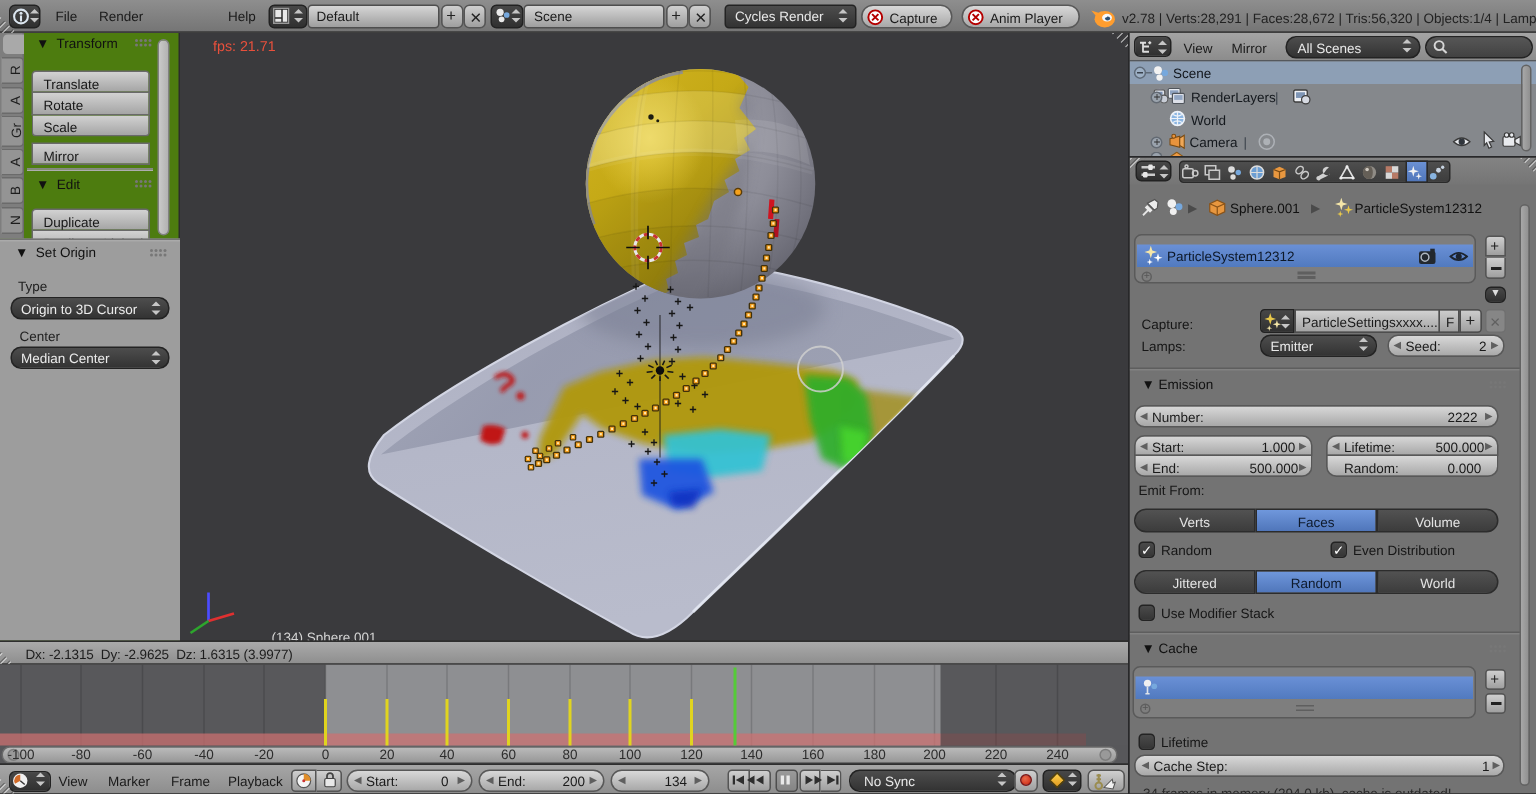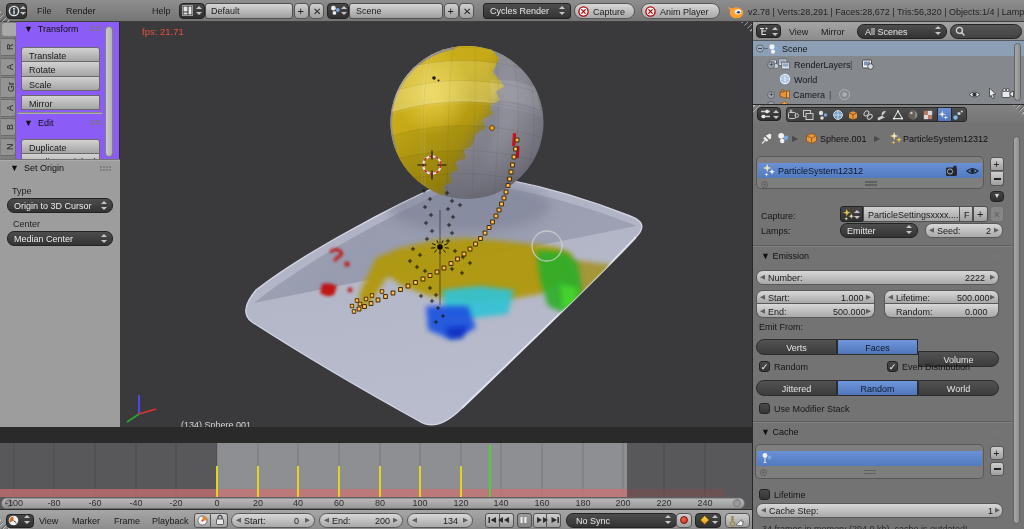--- a/index.html
+++ b/index.html
@@ -101,21 +101,21 @@
         <path d="M1.5 3L10.5 5.8L6.5 8.8z" fill="#ff9d2e"></path>
         <ellipse cx="10.5" cy="8.8" rx="6.8" ry="5.5" fill="#ff9d2e"></ellipse>
         <ellipse cx="12" cy="7.8" rx="3.3" ry="2.6" fill="#f4f7fa"></ellipse>
         <ellipse cx="12.4" cy="8.3" rx="1.7" ry="1.3" fill="#2a4d70"></ellipse>
         <ellipse cx="11.2" cy="7" rx="0.8" ry="0.6" fill="#fff"></ellipse>
       </svg>
   <div class="t" style="left:748px;top:6.5px;font-size:9px;color:#222;">v2.78 | Verts:28,291 | Faces:28,672 | Tris:56,320 | Objects:1/4 | Lamps:0/1</div>
   <div class="corner" style="left:0;top:11px;clip-path:polygon(0 0,0 100%,100% 100%);"></div>
 </div>
 
-<div id="shelf" style="left:0;top:22px;width:120px;height:405px;background:#8b5cf6;border-right:1px solid #2c2c2c;">
+<div id="shelf" style="left:0;top:22px;width:120px;height:405px;background:#4d7c0f;border-right:1px solid #2c2c2c;">
 
   <div style="left:0;top:0;width:16px;height:137px;background:#7e7e7e;border-right:1px solid #6e6e6e;"></div>
   <div style="left:2px;top:1px;width:14px;height:13px;background:#a9a9a9;border-radius:3px 0 0 3px;"></div>
   <div class="tab" style="top:16px;">R</div>
   <div class="tab" style="top:36px;">A</div>
   <div class="tab" style="top:55px;height:21px;line-height:21px;">Gr</div>
   <div class="tab" style="top:77px;">A</div>
   <div class="tab" style="top:96px;">B</div>
   <div class="tab" style="top:116px;">N</div>
 
@@ -533,20 +533,24 @@
 <path d="M0 0V-19" stroke="#4c4cff"></path>
           <path d="M0 0L17 -5" stroke="#e03030"></path>
           <path d="M0 0L-12 8" stroke="#2da52d"></path>
 </g>
 </svg>
   <div class="t" style="left:22px;top:4px;font-size:9.5px;color:#e8503c;">fps: 21.71</div>
   <div class="t" style="left:61px;top:398px;color:#d4d4d4;">(134) Sphere.001</div>
   <div class="corner" style="left:621px;top:0;clip-path:polygon(0 0,100% 0,100% 100%);"></div>
 </div>
 
+<div id="vheader" style="left:0;top:427px;width:752px;height:16px;background:linear-gradient(#aaa,#8f8f8f);border-top:1px solid #2e2e2e;border-bottom:1px solid #4a4a4a;">
+  <div class="t" style="left:17px;top:3px;font-size:9px;letter-spacing:-0.1px;color:#1d1d1d;">Dx: -2.1315&nbsp; Dy: -2.9625&nbsp; Dz: 1.6315 (3.9977)</div>
+  <div class="corner" style="left:0;top:6px;width:9px;height:9px;clip-path:polygon(0 0,0 100%,100% 100%);"></div>
+</div>
 
 <div id="timeline" style="left:0;top:443px;width:752px;height:66px;background:#57575a;overflow:hidden;">
 <svg width="752" height="66" viewBox="0 0 752 66" style="left:0;top:0;">
 <rect x="0" y="0" width="752" height="54" fill="#58585b"></rect>
 <rect x="217" y="0" width="410" height="54" fill="#8e8f92"></rect>
 <path d="M14 0V54 M54 0V54 M95 0V54 M136 0V54 M176 0V54 M217 0V54 M258 0V54 M298 0V54 M339 0V54 M380 0V54 M420 0V54 M461 0V54 M501 0V54 M542 0V54 M583 0V54 M623 0V54 M664 0V54 M705 0V54" stroke="rgba(0,0,0,0.15)" stroke-width="1"></path>
 <rect x="0" y="46" width="627" height="8" fill="rgba(206,112,112,0.72)"></rect>
 <rect x="627" y="46" width="97" height="8" fill="rgba(150,72,72,0.35)"></rect>
 <path d="M217 23V54 M258 23V54 M298 23V54 M339 23V54 M380 23V54 M420 23V54 M461 23V54" stroke="#e0d41f" stroke-width="2"></path>
 <rect x="489" y="2" width="2" height="52" fill="#55cb38"></rect>
@@ -933,21 +937,21 @@
   <div class="t" style="left:143px;top:201.5px;">Random:</div>
   <div class="t" style="left:212px;top:201.5px;">0.000</div>
   <div class="t" style="left:6px;top:217px;color:#161616;">Emit From:</div>
   <div class="seg" style="left:3px;top:234px;width:243px;height:16px;"></div>
   <div class="segc" style="left:3px;top:234px;width:81px;border-radius:8px 0 0 8px;">
         <span>Verts</span>
       </div>
   <div class="segsel" style="left:84px;top:234px;width:81px;">
         <span>Faces</span>
       </div>
-  <div class="segc" style="left:165px;top:234px;width:81px;border-radius:0 8px 8px 0;margin-top:12px;">
+  <div class="segc" style="left:165px;top:234px;width:81px;border-radius:0 8px 8px 0;">
         <span>Volume</span>
       </div>
   <div class="chk" style="left:6px;top:256px;">✓</div>
   <div class="t" style="left:21px;top:257px;color:#161616;">Random</div>
   <div class="chk" style="left:134px;top:256px;">✓</div>
   <div class="t" style="left:149px;top:257px;color:#161616;">Even Distribution</div>
   <div class="segc" style="left:3px;top:275px;width:81px;border-radius:8px 0 0 8px;">
         <span>Jittered</span>
       </div>
   <div class="segsel" style="left:84px;top:275px;width:81px;">

